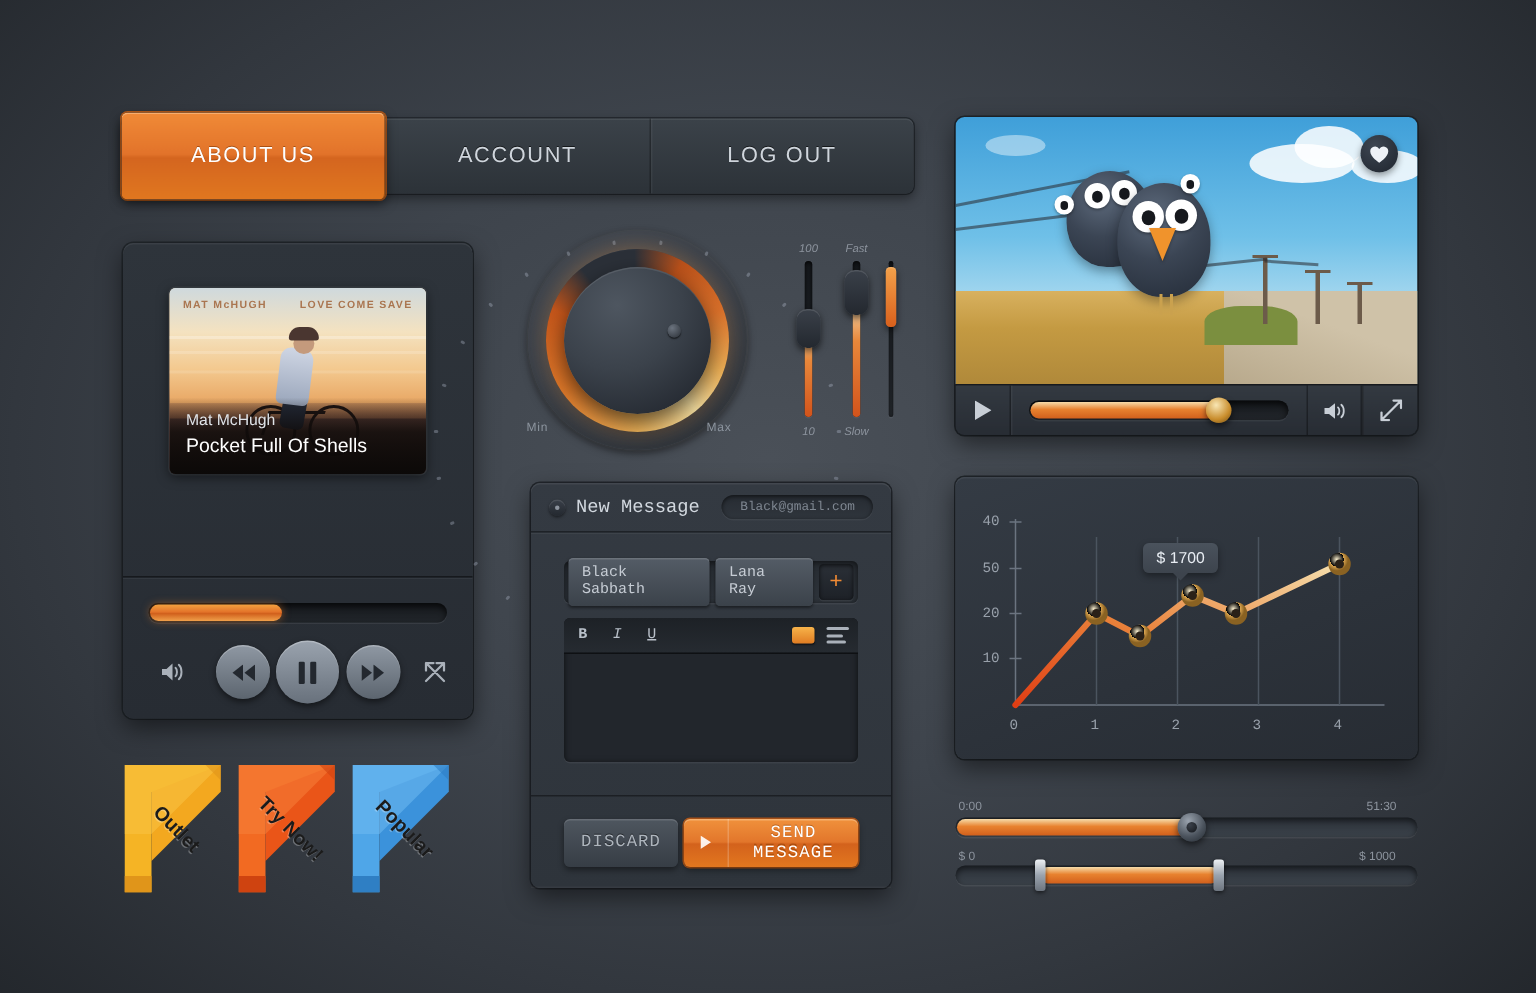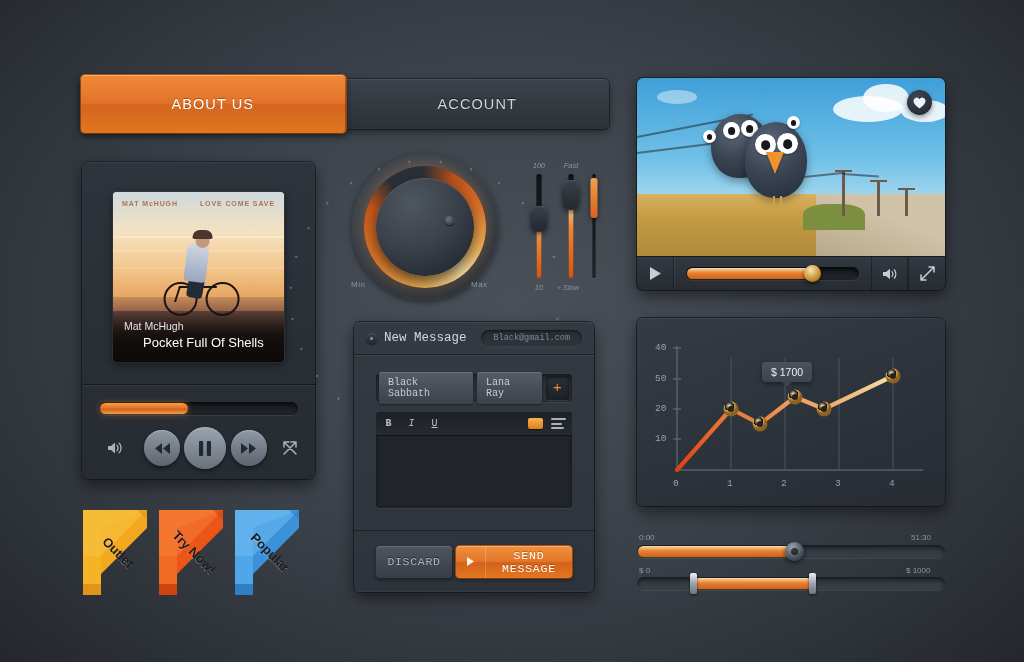--- a/index.html
+++ b/index.html
@@ -42,21 +42,21 @@
   }
 
   
   .player{
     position:absolute; left:82px; top:162px; width:233px; height:317px;
     background:linear-gradient(#2e343b,#272c33);
     border-radius:7px;
     box-shadow:0 1px 0 rgba(255,255,255,.06) inset,0 6px 16px rgba(0,0,0,.5),0 0 0 1px #21262b;
   }
   .cover{
-    position:absolute; left:31px; top:30px; width:171px; height:170px;
+    position:absolute; left:31px; top:30px; width:171px; height:124px;
     border-radius:4px; overflow:hidden;
     box-shadow:0 2px 8px rgba(0,0,0,.55), 0 0 0 1px rgba(255,255,255,.08);
     background:linear-gradient(#f6e3c6 0%,#f2cfa0 30%,#e8a96f 52%,#7a4b40 72%,#2e2020 100%);
   }
   .cover-sky{position:absolute;left:0;top:0;right:0;height:62%;
     background:linear-gradient(#cfd9dd 0%,#f4e2c0 38%,#f3c98f 70%,#e8a663 100%);}
   .cover-sea{position:absolute;left:0;top:62%;right:0;height:10%;
     background:linear-gradient(#c58c5a,#8a5a44);}
   .cover-ground{position:absolute;left:0;top:70%;right:0;bottom:0;
     background:linear-gradient(#5d4038,#2b1f1c);}
@@ -74,21 +74,21 @@
   .cyc .head{position:absolute;left:34px;top:-2px;width:14px;height:14px;border-radius:50%;
     background:#c49a7c;}
   .cyc .cap{position:absolute;left:31px;top:-6px;width:20px;height:9px;border-radius:8px 8px 2px 2px;
     background:#4a3630;}
   .cover-top{position:absolute;left:0;right:0;top:0;height:22px;display:flex;
     align-items:center;justify-content:space-between;padding:0 9px;}
   .cover-top span{font-size:7px;letter-spacing:.9px;color:#a8714a;font-weight:bold;opacity:.95;}
   .cover-info{position:absolute;left:0;right:0;bottom:0;padding:8px 11px 10px;
     background:linear-gradient(rgba(16,12,10,0) 0%,rgba(14,10,9,.82) 45%,rgba(10,8,7,.95) 100%);}
   .cover-artist{font-size:10.5px;color:#dfe3e8;line-height:1.5;}
-  .cover-track{font-size:13px;color:#fff;line-height:1.35;margin-left:19px;}
+  .cover-track{font-size:13px;color:#fff;line-height:1.35;}
   .player-divider{position:absolute;left:0;right:0;top:222px;height:1px;
     background:rgba(0,0,0,.45);box-shadow:0 1px 0 rgba(255,255,255,.05);}
   .p-track{
     position:absolute;left:17px;top:240px;width:199px;height:13px;border-radius:7px;
     background:linear-gradient(#15181c,#22262b);
     box-shadow:0 1px 0 rgba(255,255,255,.07), inset 0 2px 4px rgba(0,0,0,.7);
   }
   .p-fill{
     position:absolute;left:1px;top:1px;height:11px;width:88px;border-radius:6px;
     background:linear-gradient(#f3a13f 0%,#e4742a 45%,#d1601c 55%,#f0a04a 100%);
@@ -287,20 +287,23 @@
 <body>
 
 <div class="stage">
 
   <div class="nav">
     <div class="nav-tab active">
         <span>ABOUT US</span>
       </div>
     <div class="nav-tab">
         <span>ACCOUNT</span>
+      </div>
+    <div class="nav-tab">
+        <span>LOG OUT</span>
       </div>
   </div>
 
   <div class="player">
     <div class="cover">
       <div class="cover-sky"></div>
       <div class="cover-streak" style="top:26%;"></div>
       <div class="cover-streak" style="top:34%;opacity:.6;"></div>
       <div class="cover-streak" style="top:44%;opacity:.45;"></div>
       <div class="cover-sea"></div>

